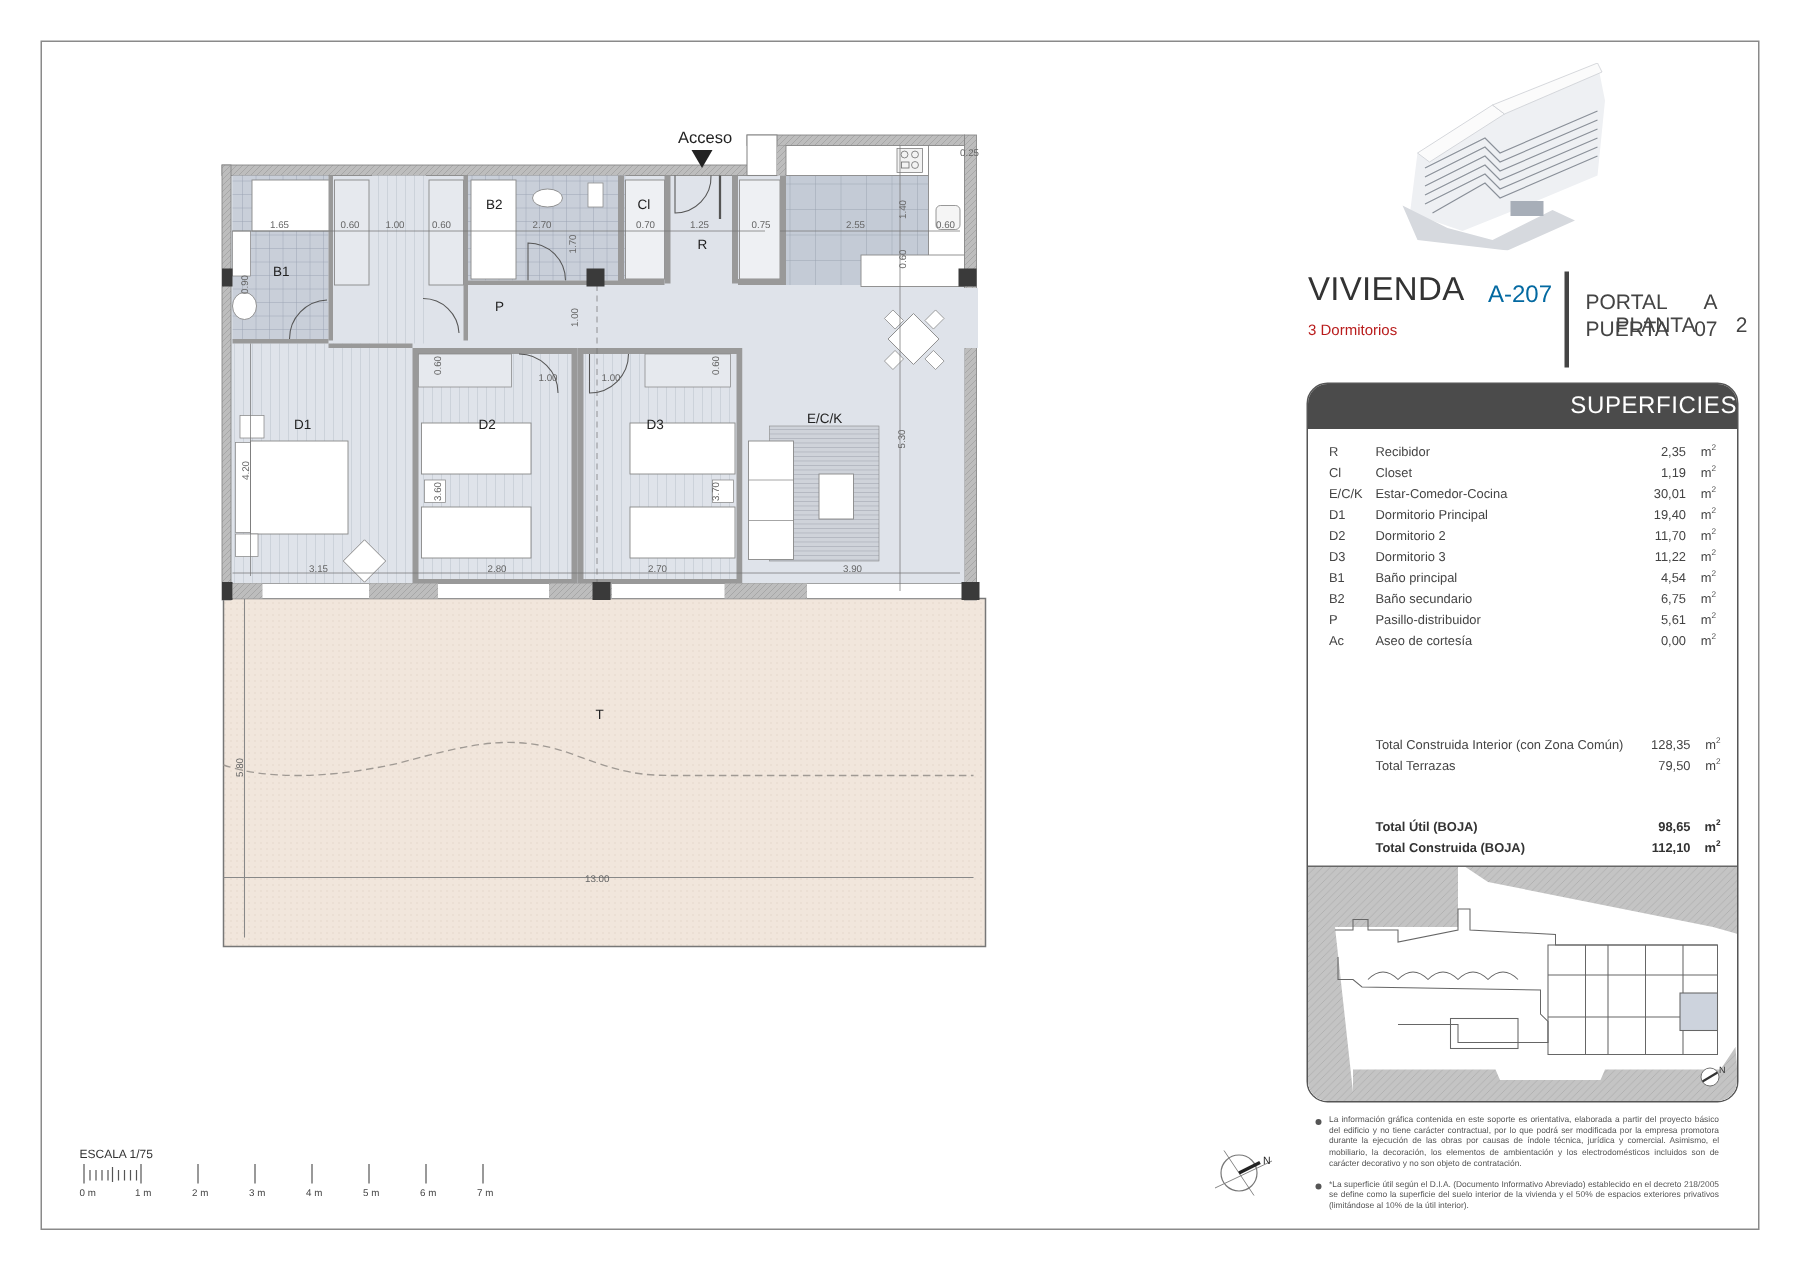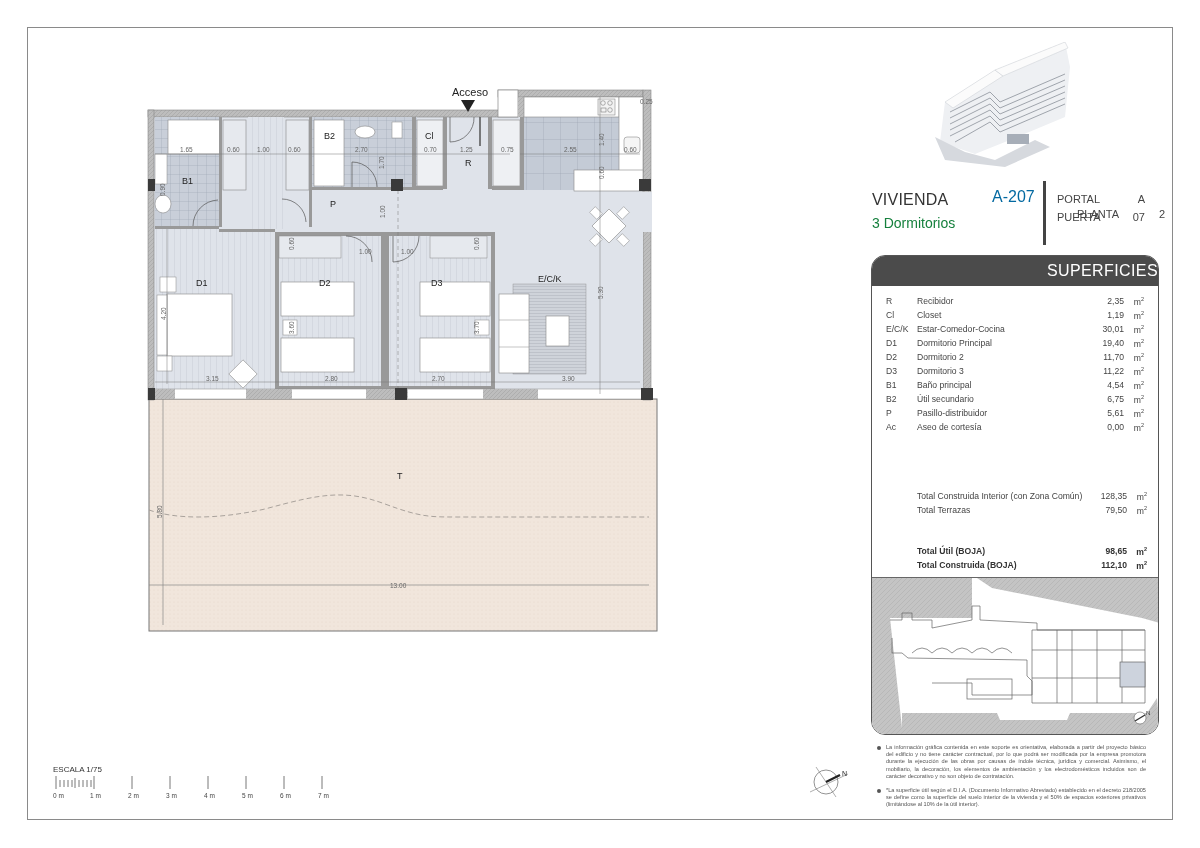--- a/index.html
+++ b/index.html
@@ -9,25 +9,25 @@
   .frame { position: absolute; left: 27px; top: 27px; width: 1146px; height: 793px; border: 1px solid #8a8a8a; background: #fff; }
 
   
   .plan { position: absolute; left: 0; top: 4px; width: 1084px; height: 848px; }
   .plan svg { position: absolute; left: 0; top: 0; }
 
   .acceso { position: absolute; left: 452px; top: 82px; font-size: 11px; color: #222; }
 
   
   .render { position: absolute; left: 925px; top: 42px; width: 145px; height: 125px; }
-  .viv-title { position: absolute; left: 872px; top: 191px; font-size: 16px; color: #333; letter-spacing: 0.2px; }
+  .viv-title { position: absolute; left: 872px; top: 180px; font-size: 22px; color: #333; letter-spacing: 0.2px; }
   .viv-code { position: absolute; left: 992px; top: 188px; font-size: 16px; color: #0369a1; }
-  .viv-sub { position: absolute; left: 872px; top: 215px; font-size: 14px; color: #15803d; }
+  .viv-sub { position: absolute; left: 872px; top: 215px; font-size: 10px; color: #b91c1c; }
   .vbar { position: absolute; left: 1043px; top: 181px; width: 3px; height: 64px; background: #444; }
-  .meta { position: absolute; left: 1057px; font-size: 11px; color: #444; width: 88px; }
+  .meta { position: absolute; left: 1057px; font-size: 14px; color: #444; width: 88px; }
   .meta .v { position: absolute; right: 0; top: 0; }
 
   
   .card { position: absolute; left: 871px; top: 255px; width: 288px; height: 480px; border: 1.5px solid #555; border-radius: 14px; overflow: hidden; background: #fff; }
   .card-head { height: 30px; background: #4b4b4b; color: #fff; text-align: right; font-size: 16px; line-height: 30px; letter-spacing: 0.4px; }
   .rows { position: absolute; left: 0; top: 40px; width: 100%; }
   .row { position: absolute; left: 0; width: 100%; height: 14px; font-size: 8.6px; color: #444; }
   .row .c { position: absolute; left: 14px; }
   .row .n { position: absolute; left: 45px; }
   .row .a { position: absolute; right: 34px; text-align: right; margin-left: 24px; }
@@ -334,21 +334,21 @@
         <span class="u"><span>m</span><sup>2</sup></span>
       </div>
     <div class="row" style="top:84px">
         <span class="c">B1</span>
         <span class="n">Baño principal</span>
         <span class="a">4,54</span>
         <span class="u"><span>m</span><sup>2</sup></span>
       </div>
     <div class="row" style="top:98px">
         <span class="c">B2</span>
-        <span class="n">Útil secundario</span>
+        <span class="n">Baño secundario</span>
         <span class="a">6,75</span>
         <span class="u"><span>m</span><sup>2</sup></span>
       </div>
     <div class="row" style="top:112px">
         <span class="c">P</span>
         <span class="n">Pasillo-distribuidor</span>
         <span class="a">5,61</span>
         <span class="u"><span>m</span><sup>2</sup></span>
       </div>
     <div class="row" style="top:126px">

